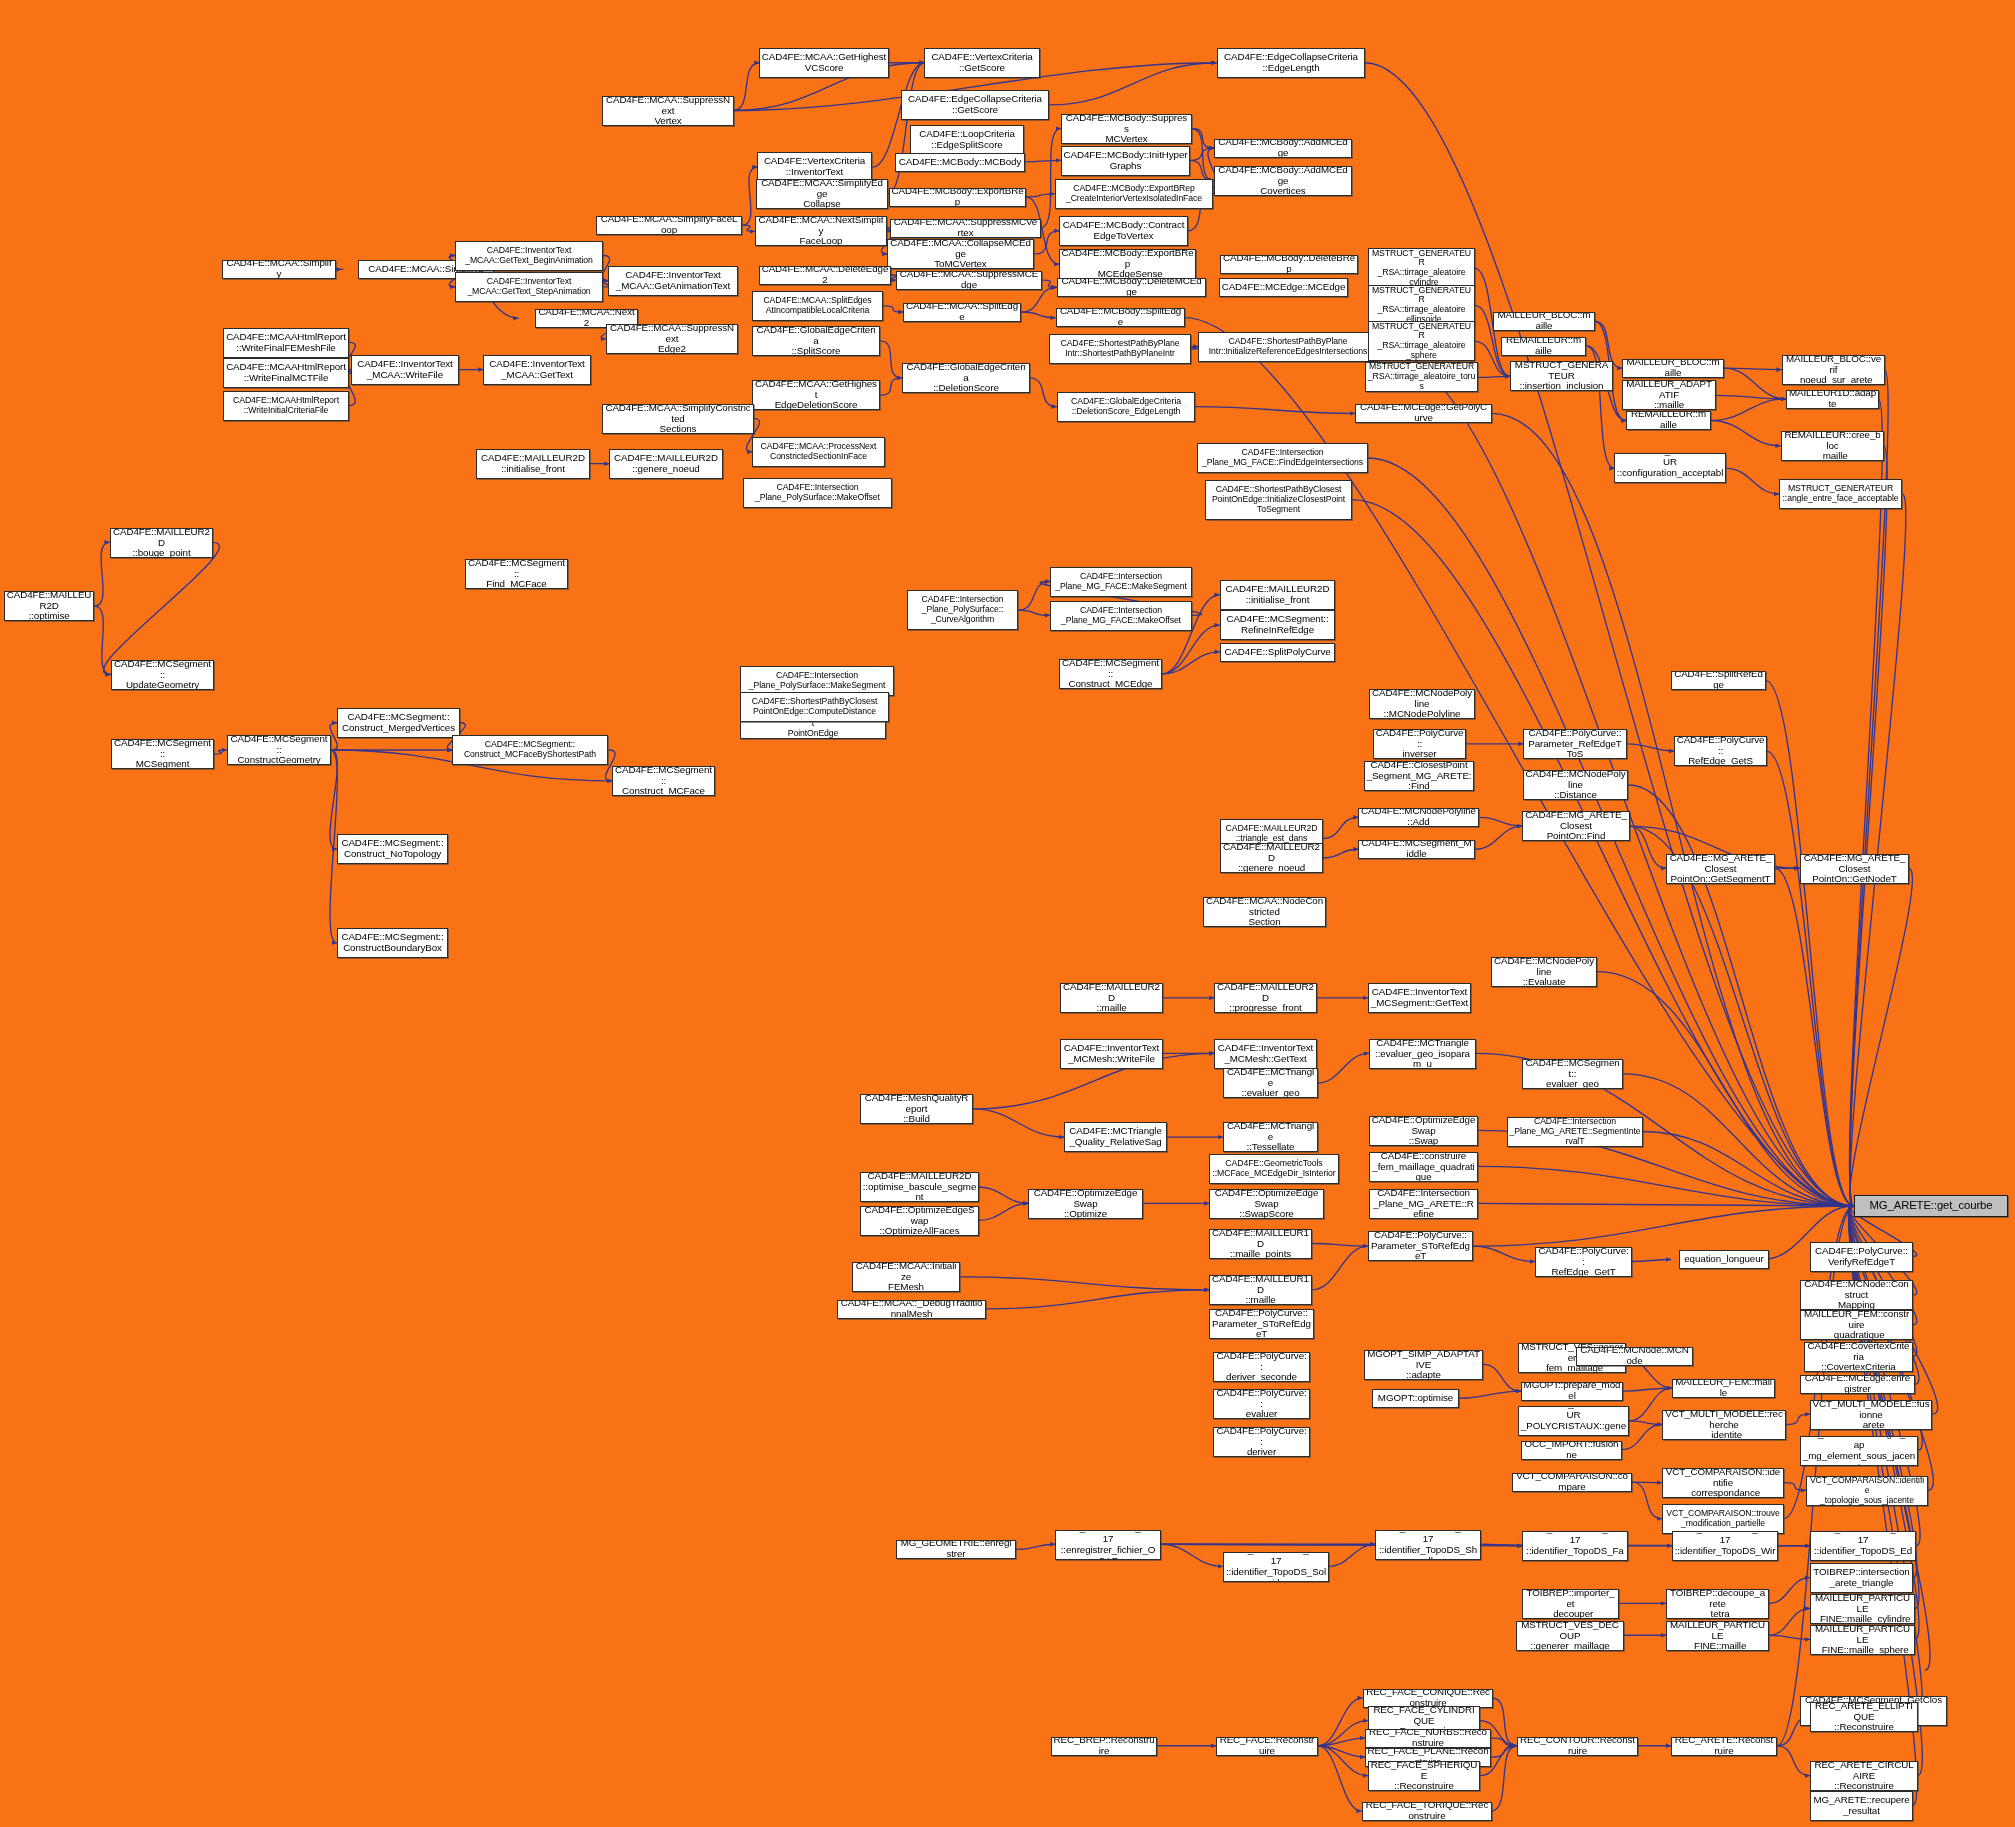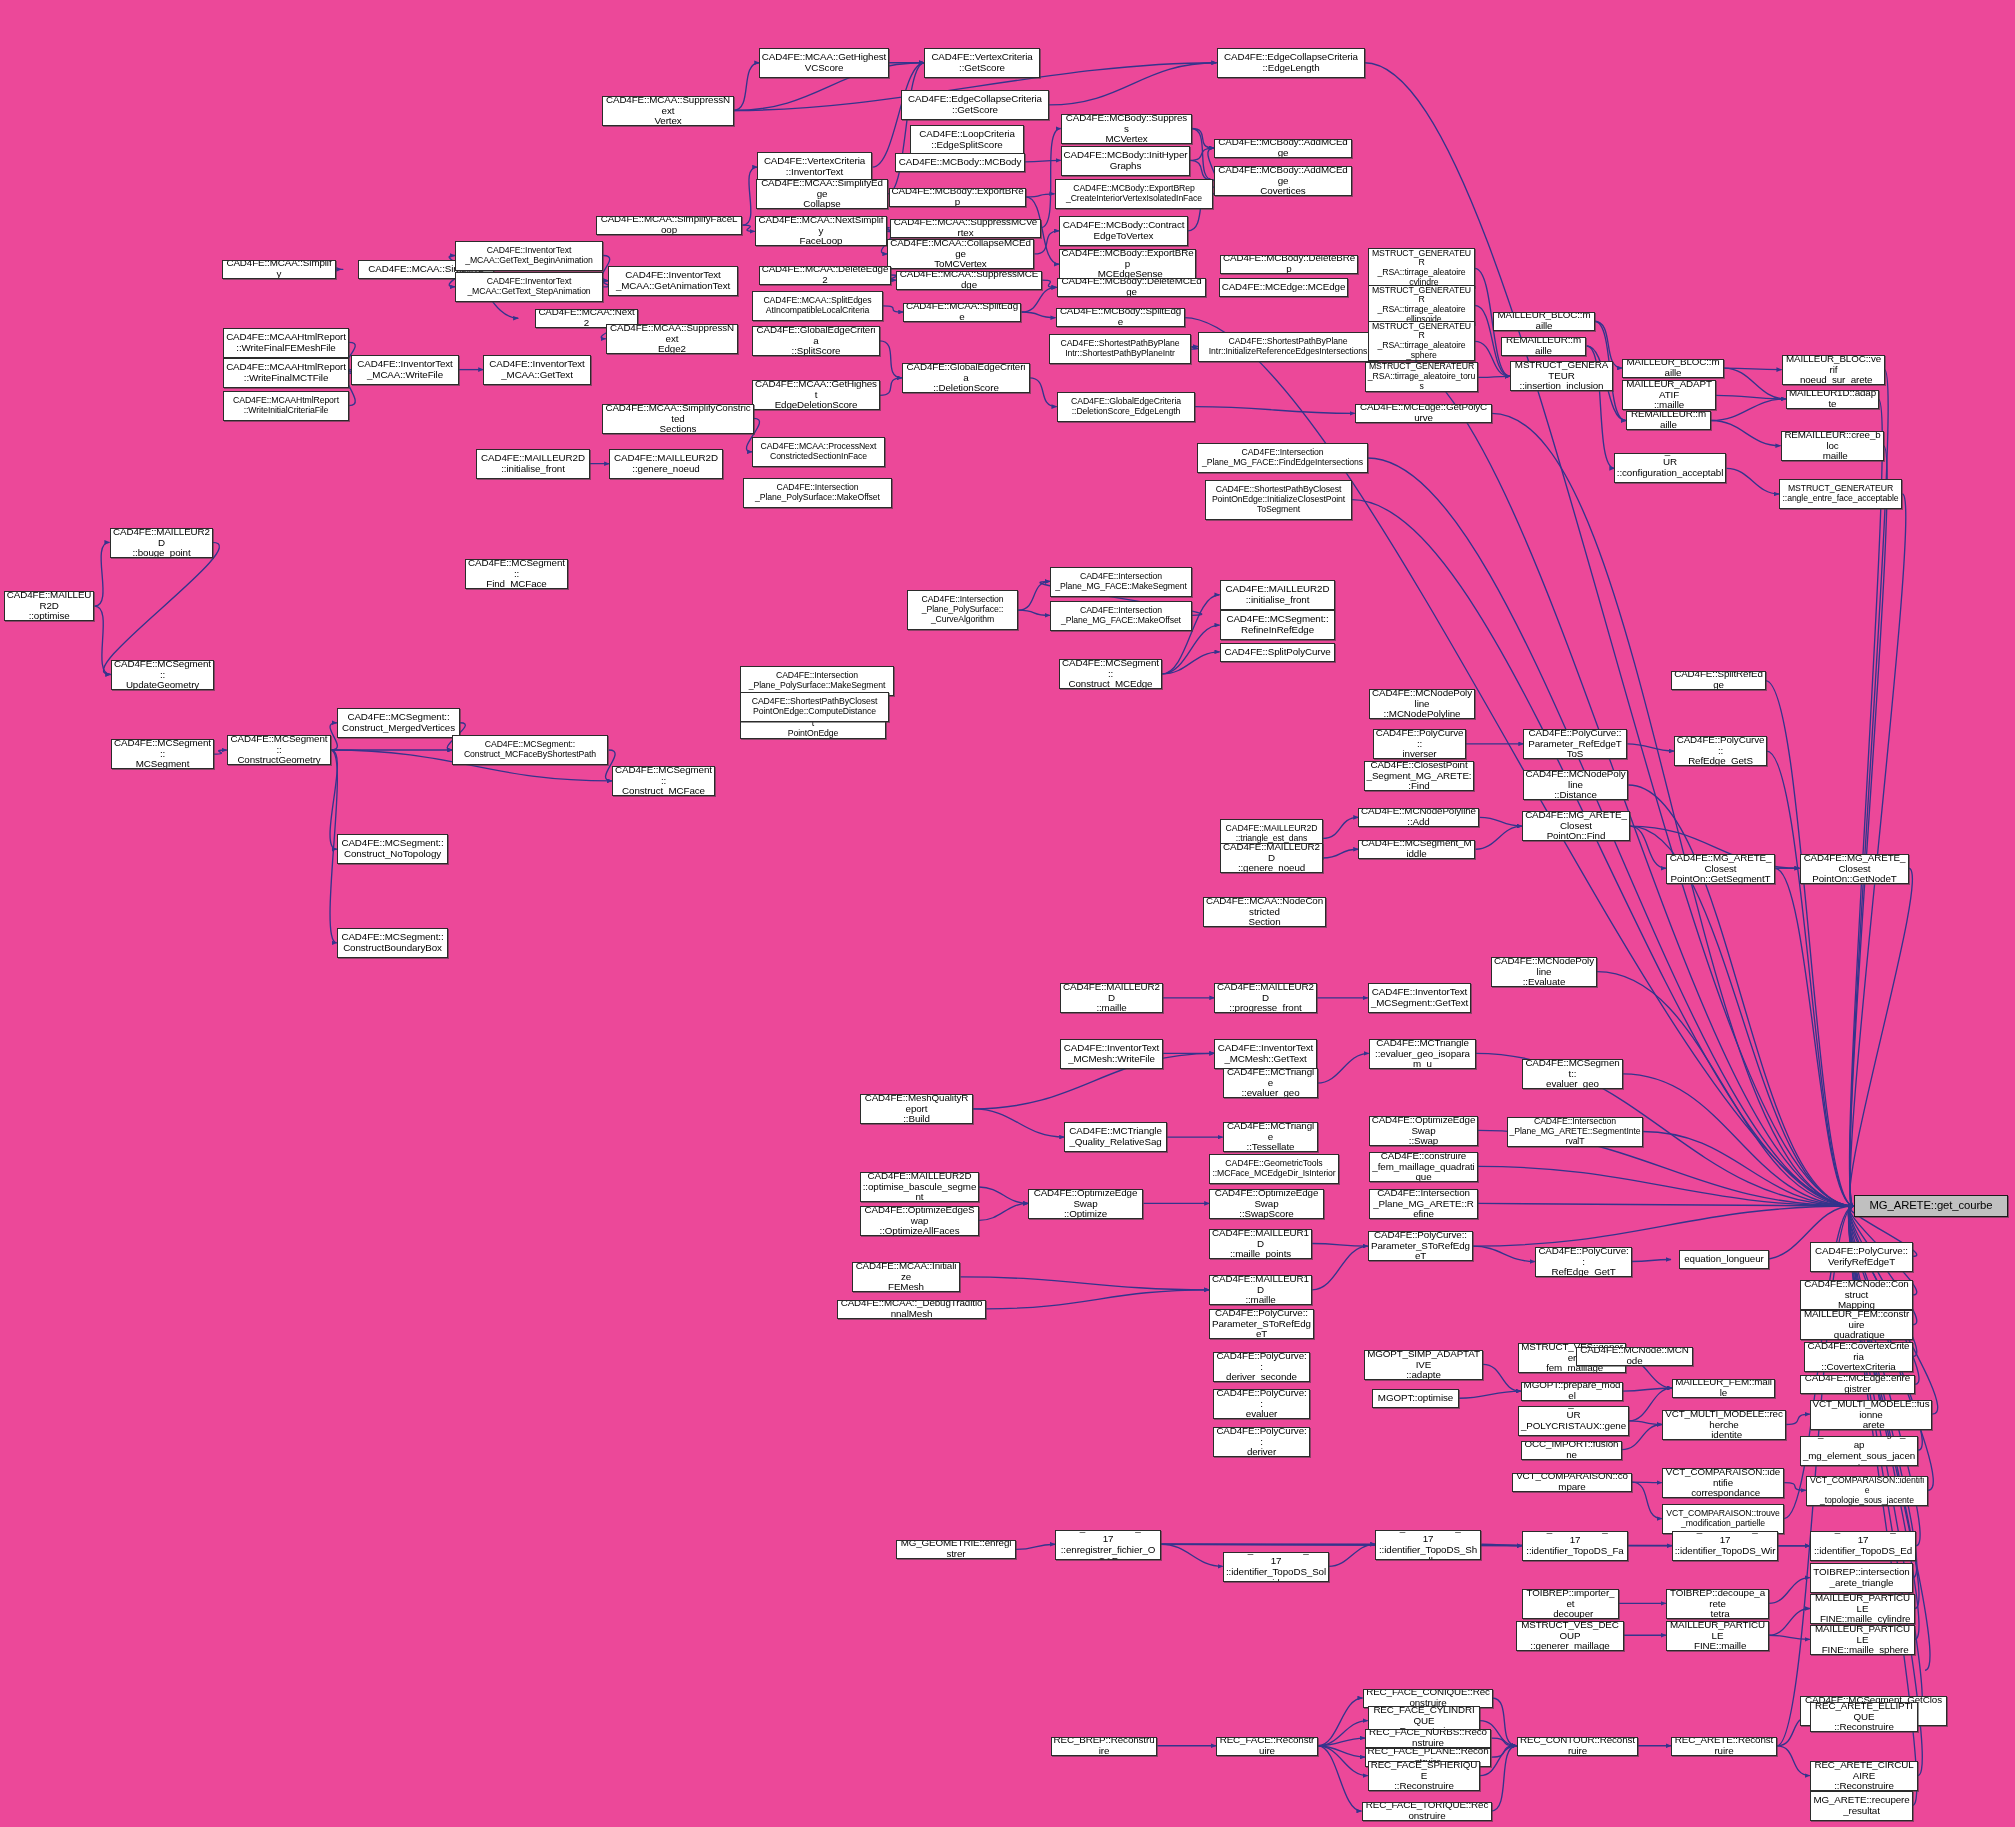--- a/index.html
+++ b/index.html
@@ -1,21 +1,21 @@
 <!DOCTYPE html>
 <html style="font-size:8.2px"><head>
 <meta charset="utf-8">
 <title>Caller graph</title>
 <style>
   html,body{margin:0;padding:0;background:#ffffff;}
   #graph-root{
     position:relative;
     width:2015px;
     height:1827px;
-    background:#ec4899;
+    background:#f97316;
     font-family:"Liberation Sans", sans-serif;
     overflow:hidden;
   }
   #edge-layer{position:absolute;left:0;top:0;width:2015px;height:1827px;}
   #node-layer{position:absolute;left:0;top:0;width:2015px;height:1827px;}
   .node{
     position:absolute;
     box-sizing:border-box;
     border:1px solid #2b2b2b;
     background:#ffffff;

